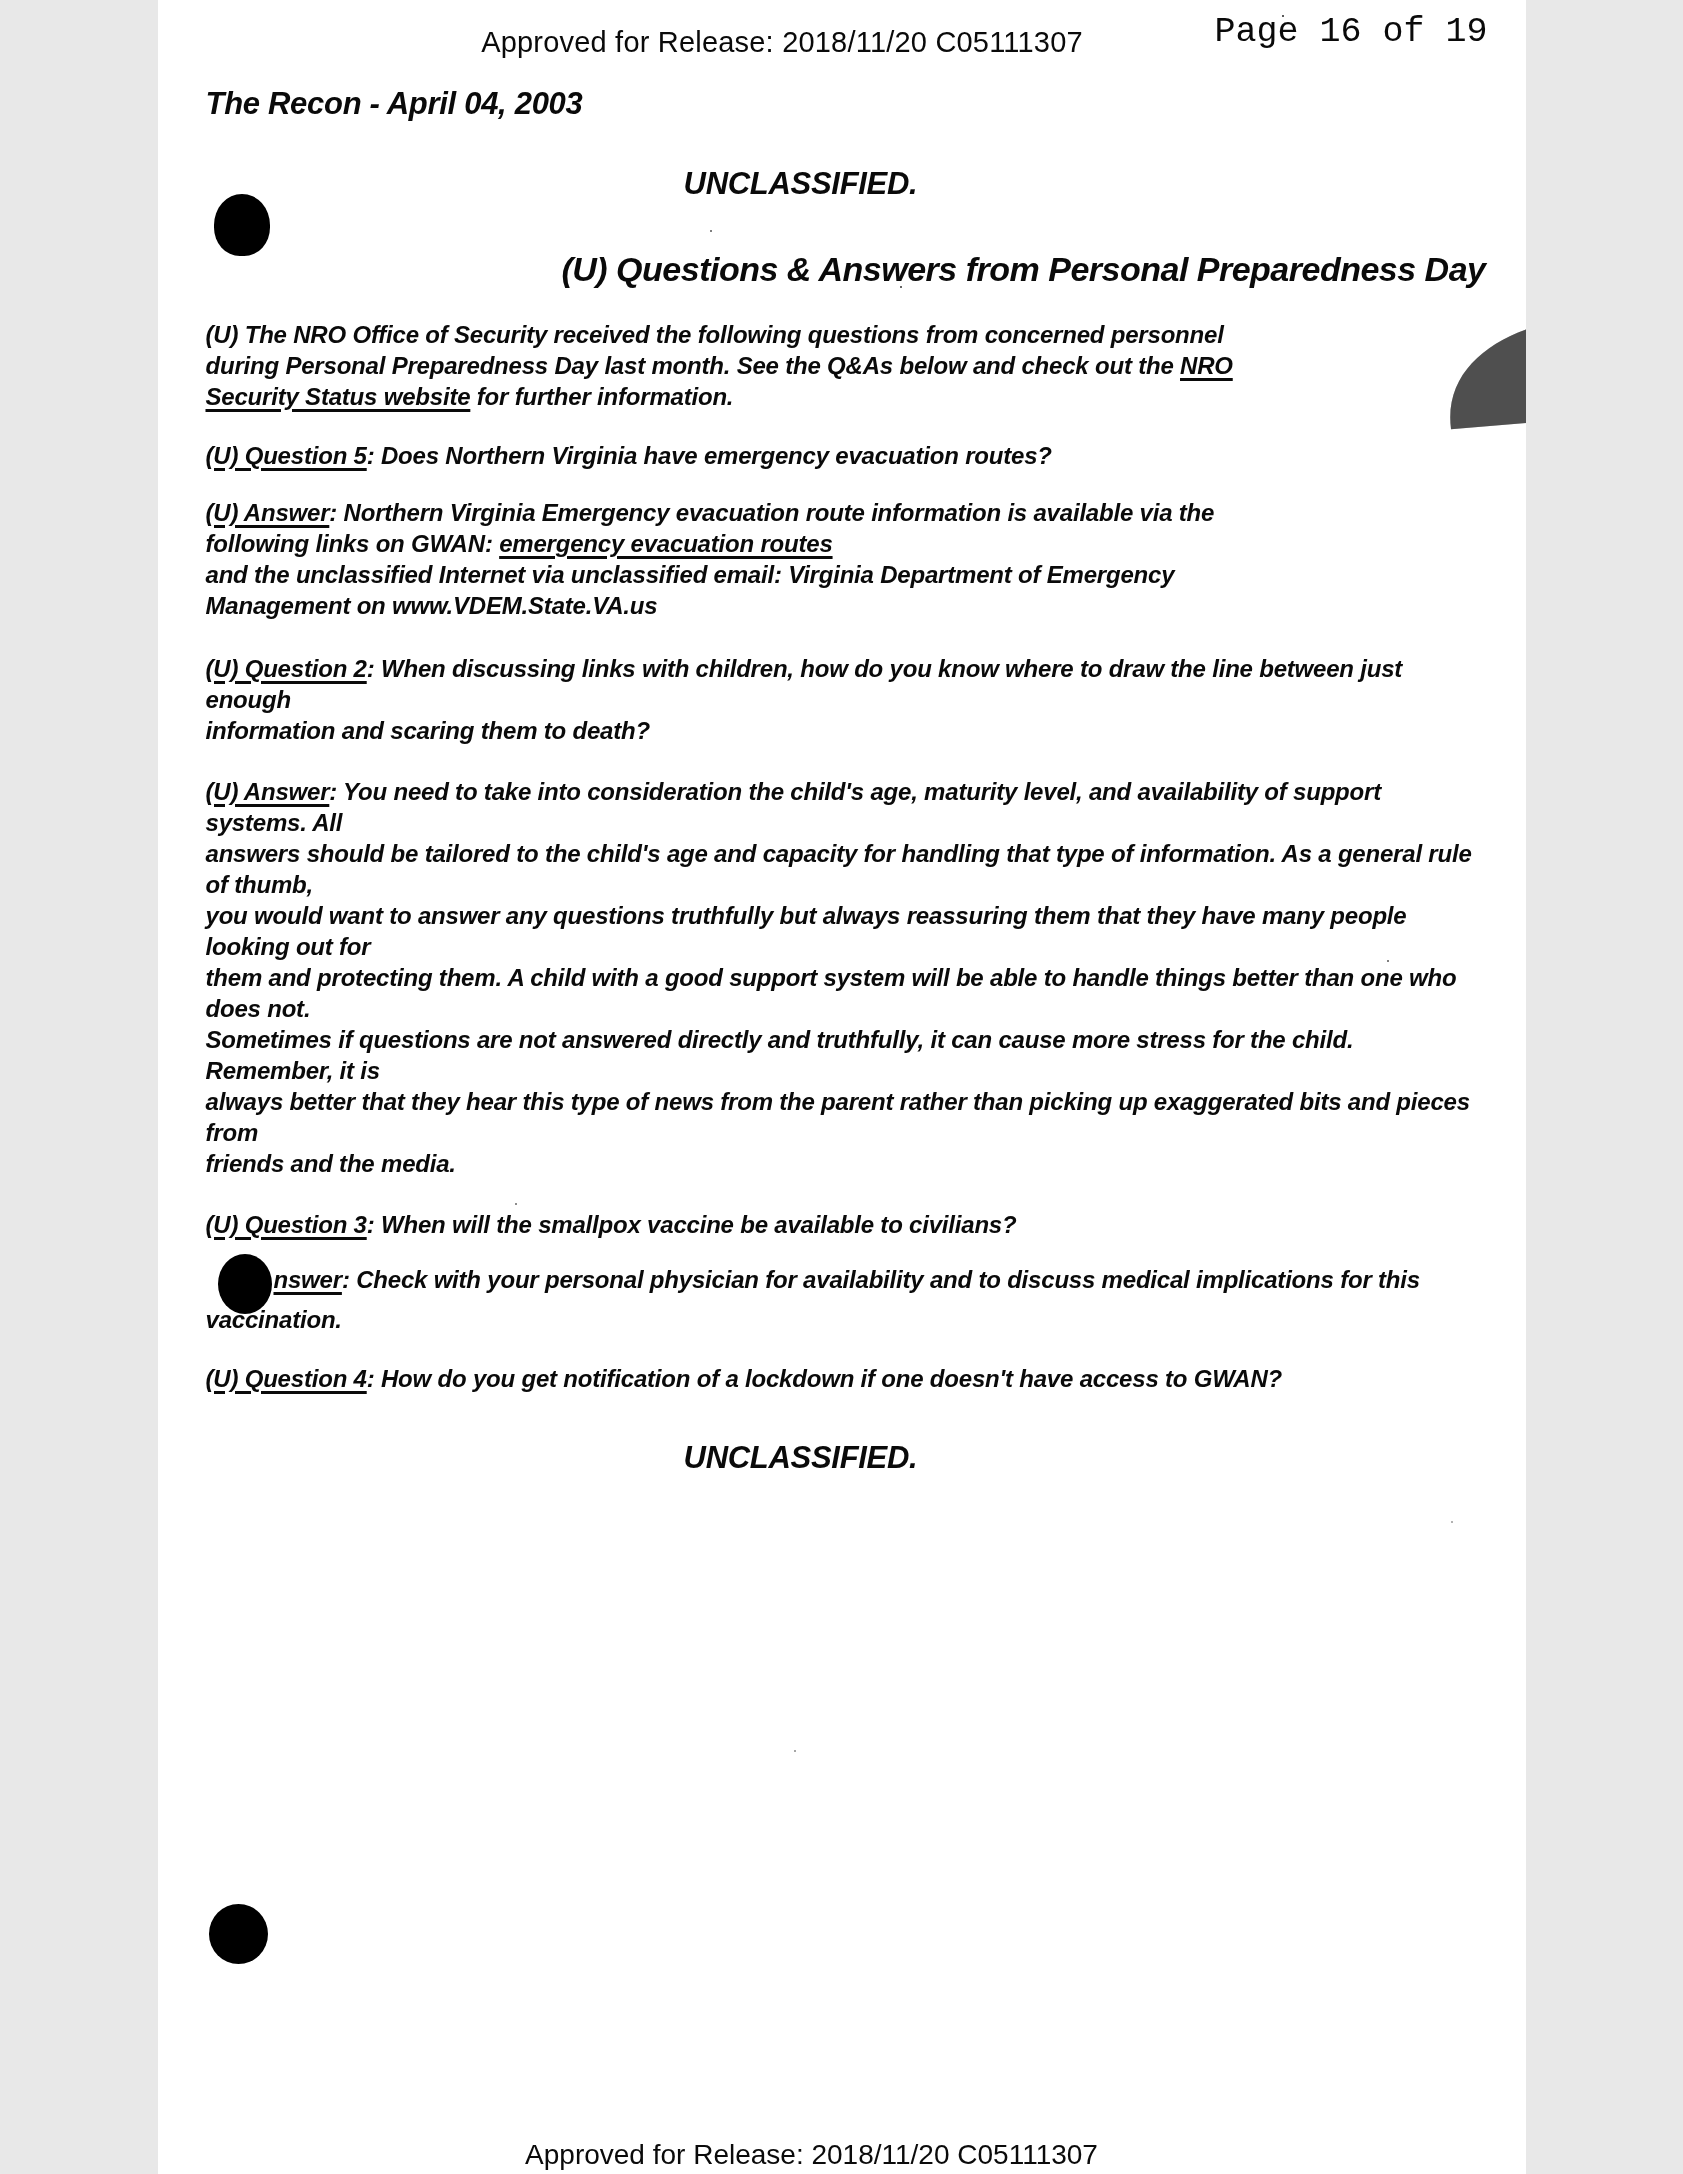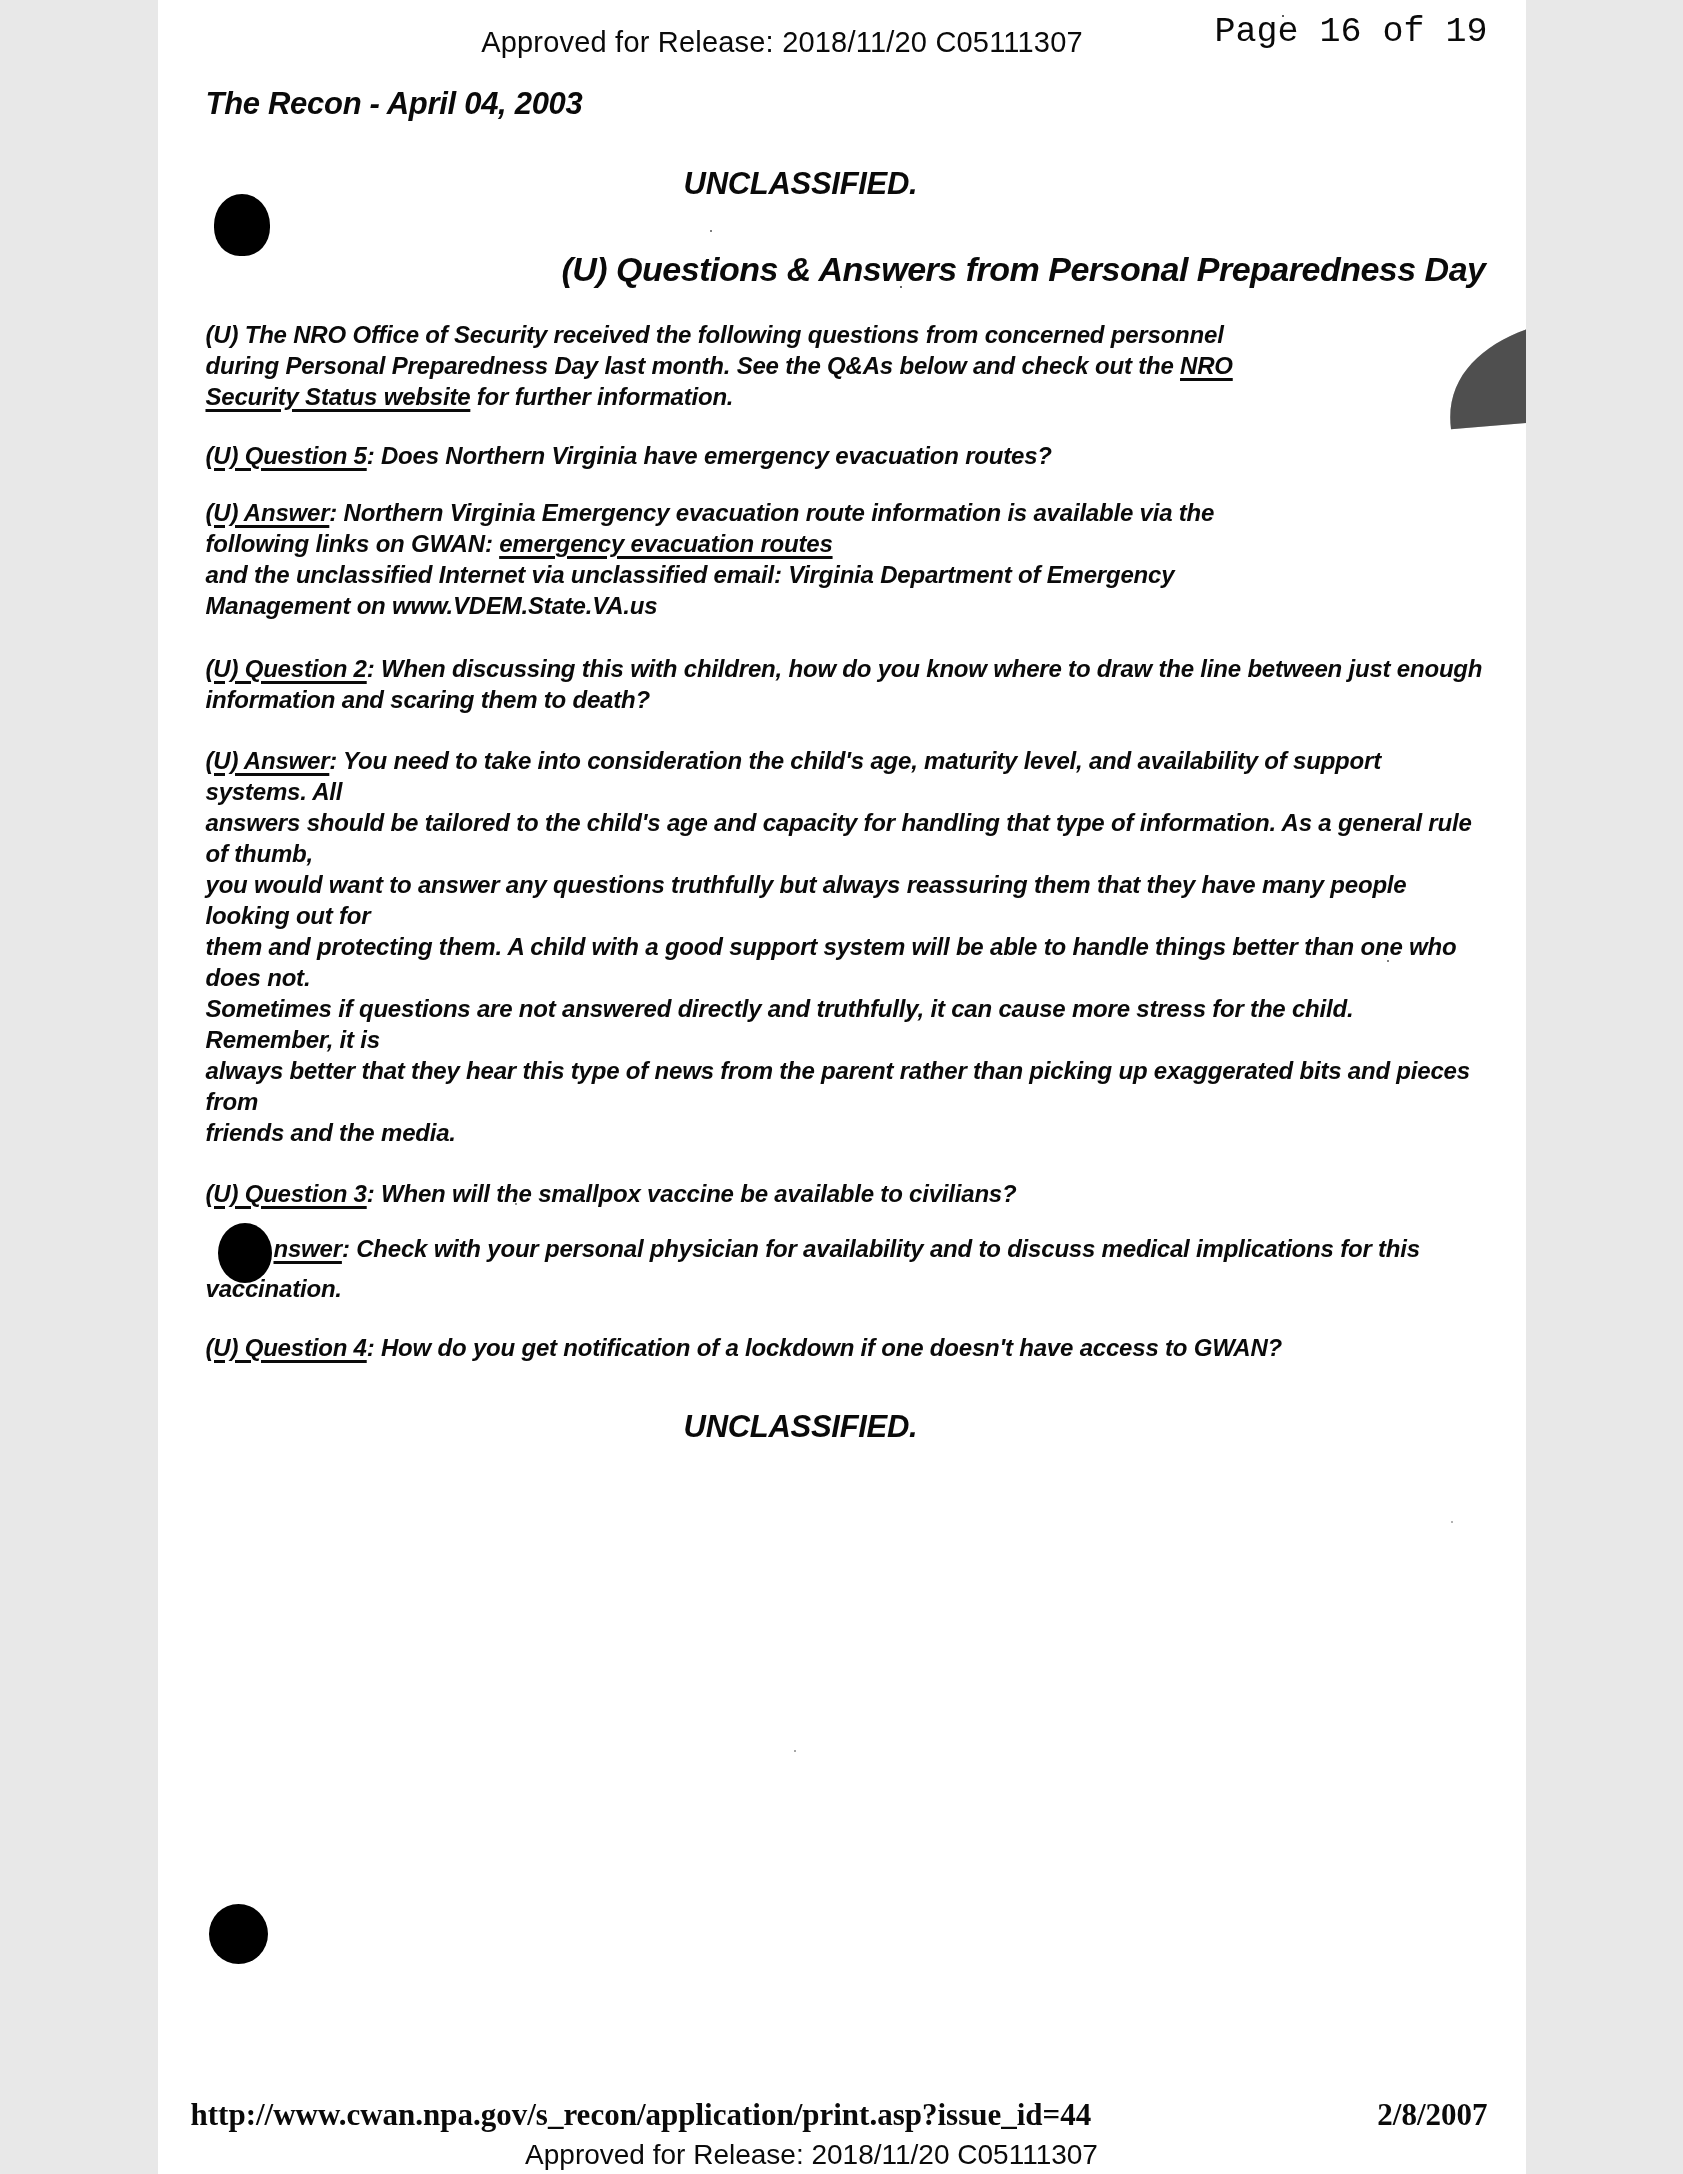--- a/index.html
+++ b/index.html
@@ -151,21 +151,21 @@
 during Personal Preparedness Day last month. See the Q&amp;As below and check out the </span><span class="u">NRO
 Security Status website</span><span> for further information.</span></p>
 
     <p class="para q1"><span class="u">(U) Question 5</span><span>: Does Northern Virginia have emergency evacuation routes?</span></p>
 
     <p class="para a1"><span class="u">(U) Answer</span><span>: Northern Virginia Emergency evacuation route information is available via the
 following links on GWAN: </span><span class="u">emergency evacuation routes</span><span>
 and the unclassified Internet via unclassified email: Virginia Department of Emergency
 Management on www.VDEM.State.VA.us</span></p>
 
-    <p class="para q2"><span class="u">(U) Question 2</span><span>: When discussing this with children, how do you know where to draw the line between just enough
+    <p class="para q2"><span class="u">(U) Question 2</span><span>: When discussing links with children, how do you know where to draw the line between just enough
 information and scaring them to death?</span></p>
 
     <p class="para a2"><span class="u">(U) Answer</span><span>: You need to take into consideration the child's age, maturity level, and availability of support systems. All
 answers should be tailored to the child's age and capacity for handling that type of information. As a general rule of thumb,
 you would want to answer any questions truthfully but always reassuring them that they have many people looking out for
 them and protecting them. A child with a good support system will be able to handle things better than one who does not.
 Sometimes if questions are not answered directly and truthfully, it can cause more stress for the child. Remember, it is
 always better that they hear this type of news from the parent rather than picking up exaggerated bits and pieces from
 friends and the media.</span></p>
 
@@ -175,20 +175,16 @@
 
     <p class="para q4"><span class="u">(U) Question 4</span><span>: How do you get notification of a lockdown if one doesn't have access to GWAN?</span></p>
 
 
     <div class="classification bottom">UNCLASSIFIED.</div>
 
   </div>
 
   <span class="redact dot-bottom"></span>
 
-  <div class="footer">
-    <span>http://www.cwan.npa.gov/s_recon/application/print.asp?issue_id=44</span>
-    <span>2/8/2007</span>
-  </div>
   <div class="footer-approval">Approved for Release: 2018/11/20 C05111307</div>
 
 </div>
 
 
 </body></html>

